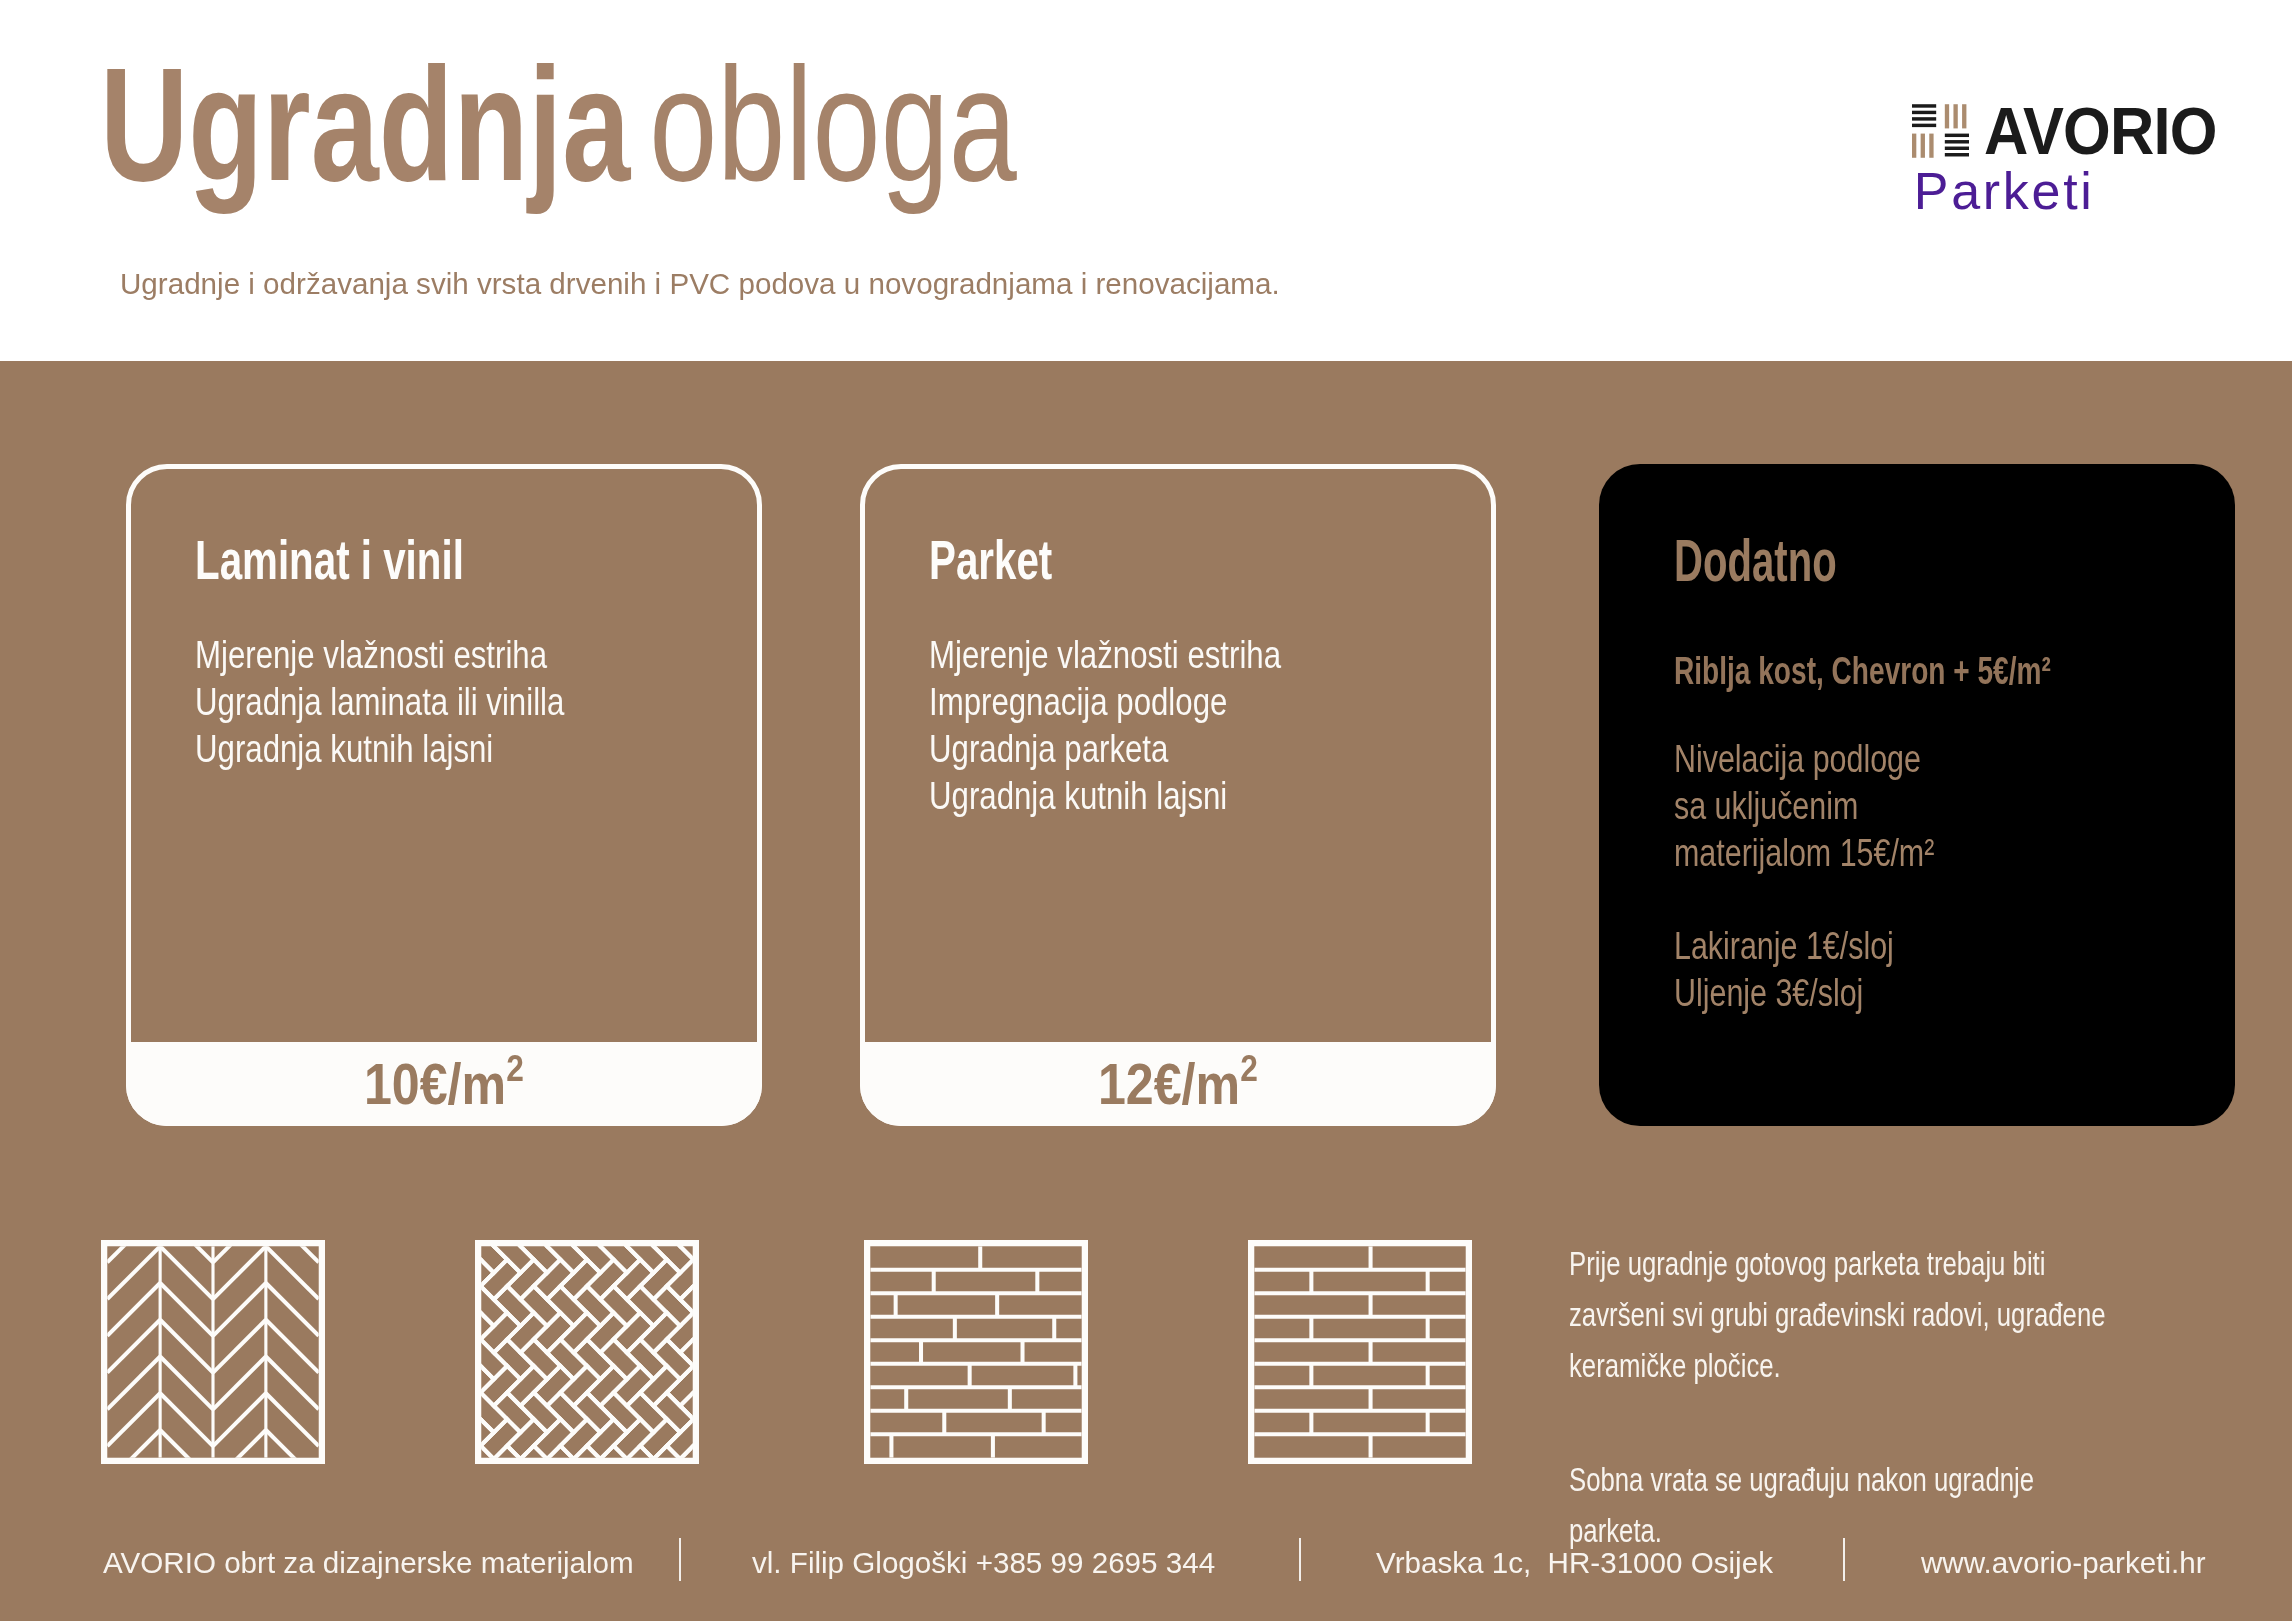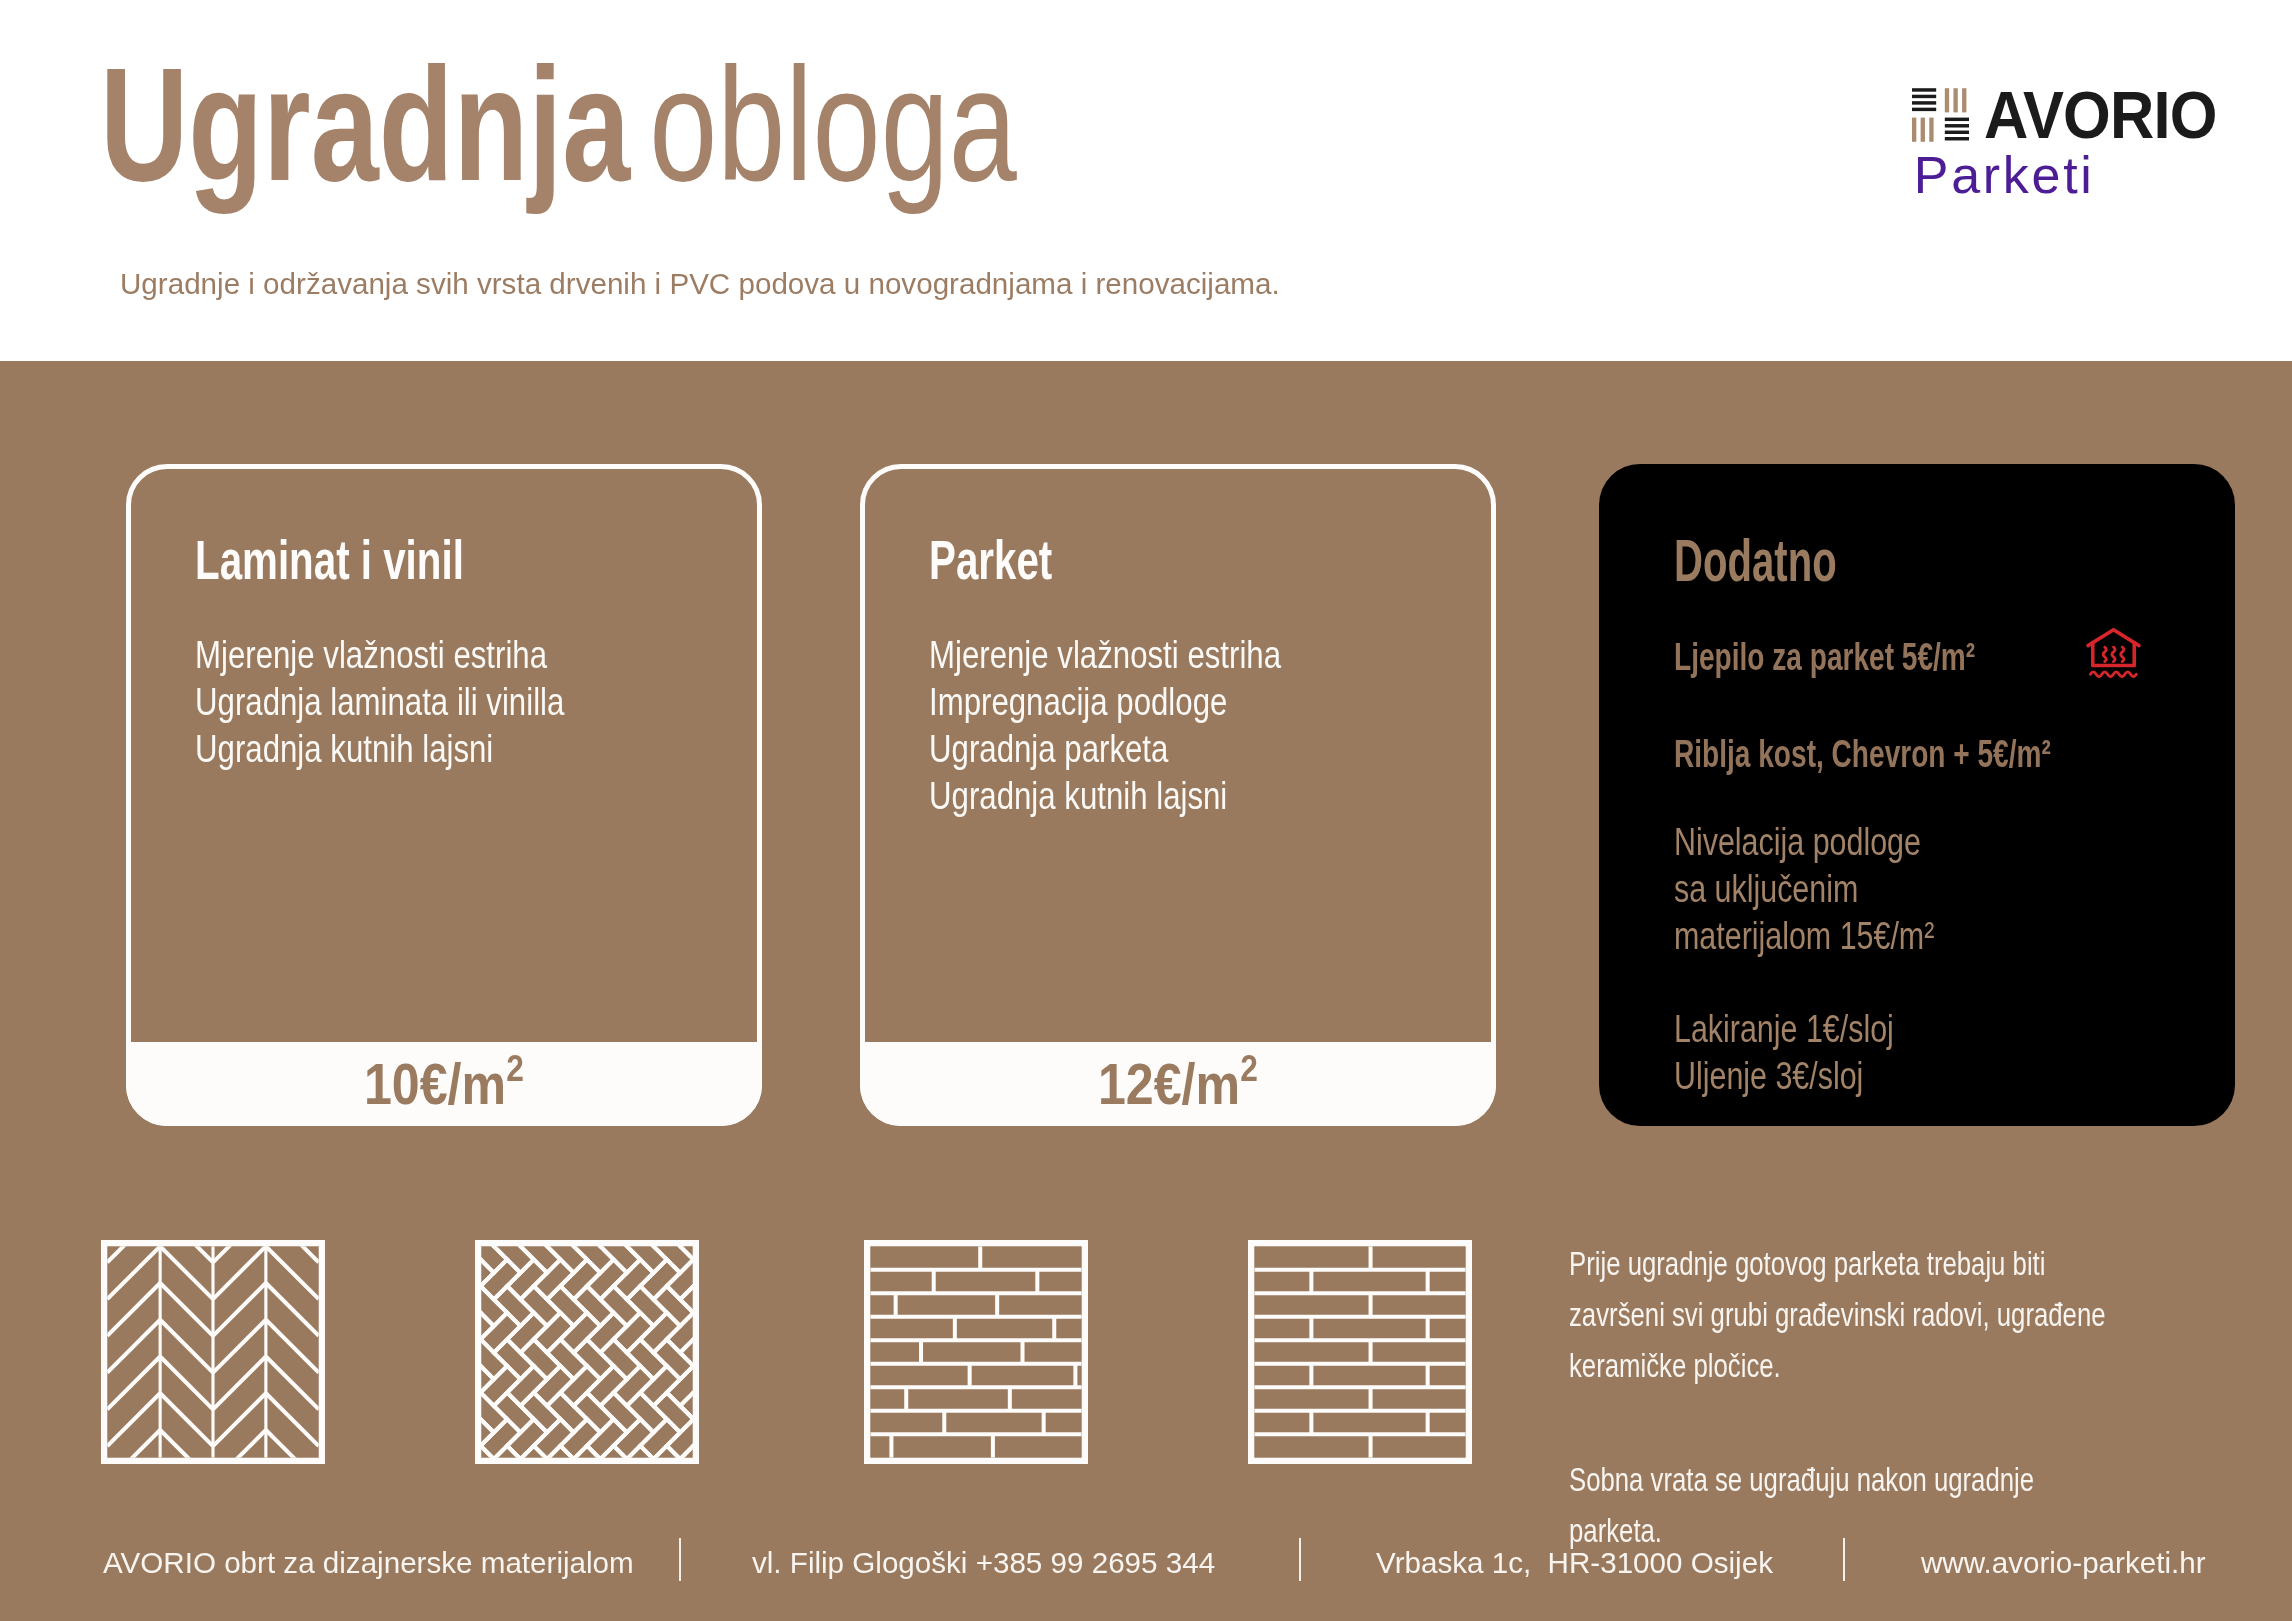--- a/index.html
+++ b/index.html
@@ -6,21 +6,21 @@
   .page{position:relative;width:2293px;height:1621px;overflow:hidden;
         background:#9A7A5F;font-family:"Liberation Sans",sans-serif;}
   
   .header{position:absolute;left:0;top:0;width:2293px;height:361px;background:#FFFFFF;}
   .h1{position:absolute;left:100px;top:30px;margin:0;font-size:161px;line-height:1.18;
       white-space:nowrap;transform:scaleX(.76);transform-origin:left top;color:#A5836A;}
   .h1 .t-bold{font-weight:700;}
   .h1 .t-light{font-weight:400;margin-left:25px;}
   .subtitle{position:absolute;left:120px;top:267px;margin:0;font-size:29.6px;color:#9C7D64;}
   
-  .logo{position:absolute;left:1912px;top:86px;width:322px;height:134px;text-decoration:underline;}
+  .logo{position:absolute;left:1912px;top:102px;width:322px;height:134px;text-decoration:underline;}
   .logo-mark{position:absolute;left:0;top:1.8px;width:57px;height:54px;}
   .logo-name{position:absolute;left:72px;top:-3.6px;font-size:66px;font-weight:700;color:#1B1B1B;
              letter-spacing:-0.9px;white-space:nowrap;transform:scaleX(.93);transform-origin:left top;line-height:1;}
   .logo-sub{position:absolute;left:1.8px;top:63px;font-size:52px;font-weight:400;color:#4c1d95;
             letter-spacing:2.7px;line-height:1;}
   
   .card{position:absolute;top:464px;width:636px;height:662px;box-sizing:border-box;border-radius:41px;margin-left:27px;}
   .card.outline{border:5.4px solid #FDFCFA;}
   .card.solid{background:#000000;}
   #card-laminat{left:99px;} #card-parket{left:833px;} #card-dodatno{left:1572px;}
@@ -114,33 +114,20 @@
       <li>Ugradnja parketa</li>
       <li>Ugradnja kutnih lajsni</li>
     </ul>
     <div class="price-strip">
       <span class="price"><span>12€/m</span><sup>2</sup></span>
     </div>
   </div>
 
   <div class="card solid" id="card-dodatno">
     <h2>Dodatno</h2>
-    <div class="d-line m-glue">
-      <span class="d-bold">Ljepilo za parket 5€/m²</span>
-      <svg class="heat-icon" viewBox="0 0 74 66" fill="none" stroke="#D6252B" stroke-width="4.5" stroke-linecap="round" stroke-linejoin="round">
-        <path d="M 5 25 L 37 5 L 69 25"></path>
-        <path d="M 11 21 L 11 50"></path>
-        <path d="M 63 21 L 63 50"></path>
-        <path d="M 11 50 L 63 50"></path>
-        <path d="M 26 27 q 4 3 0 6 q -4 3 0 6 q 4 3 0 6" stroke-width="3.6"></path>
-        <path d="M 37 27 q 4 3 0 6 q -4 3 0 6 q 4 3 0 6" stroke-width="3.6"></path>
-        <path d="M 48 27 q 4 3 0 6 q -4 3 0 6 q 4 3 0 6" stroke-width="3.6"></path>
-        <path d="M 8 61 q 3.6 -6 7.2 0 t 7.2 0 t 7.2 0 t 7.2 0 t 7.2 0 t 7.2 0 t 7.2 0 t 7.2 0" stroke-width="3.6"></path>
-      </svg>
-    </div>
     <div class="d-line m-pattern">
       <span class="d-bold">Riblja kost, Chevron + 5€/m²</span>
     </div>
     <div class="d-reg m-level">Nivelacija podloge
 sa uključenim
 materijalom 15€/m²</div>
     <div class="d-reg m-oils">Lakiranje 1€/sloj</div>
     <div class="d-reg">Uljenje 3€/sloj</div>
   </div>
 

